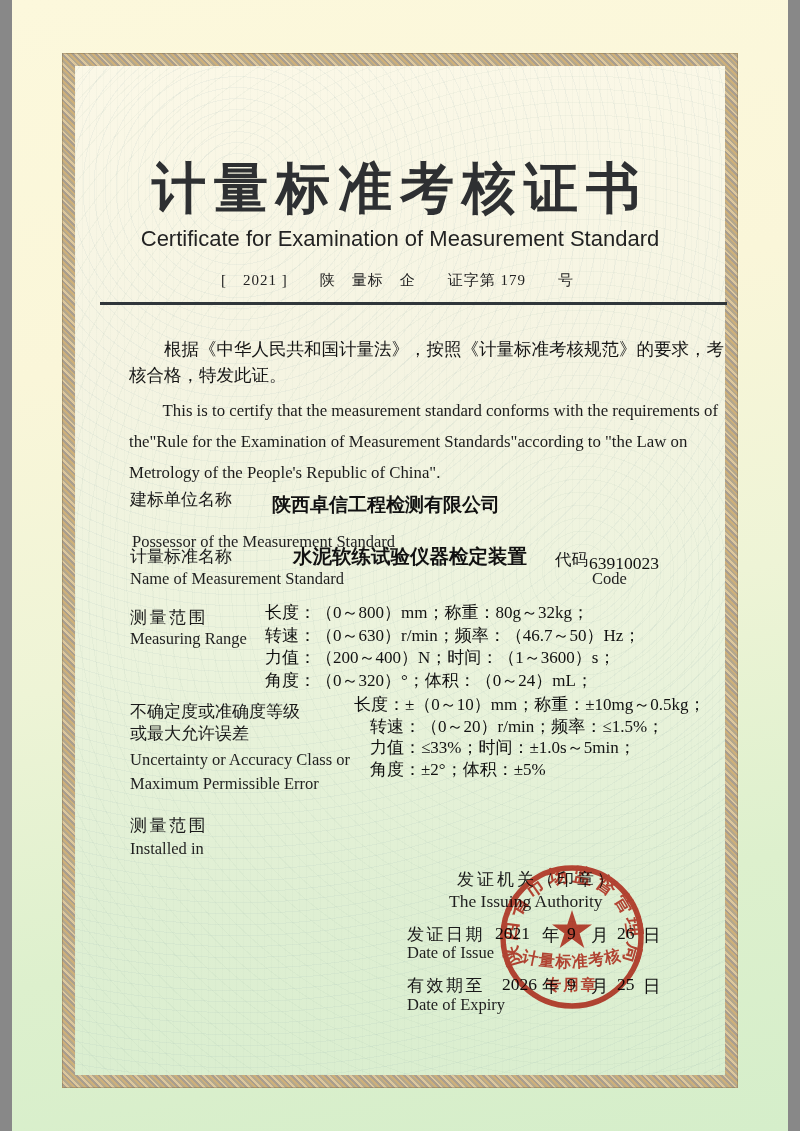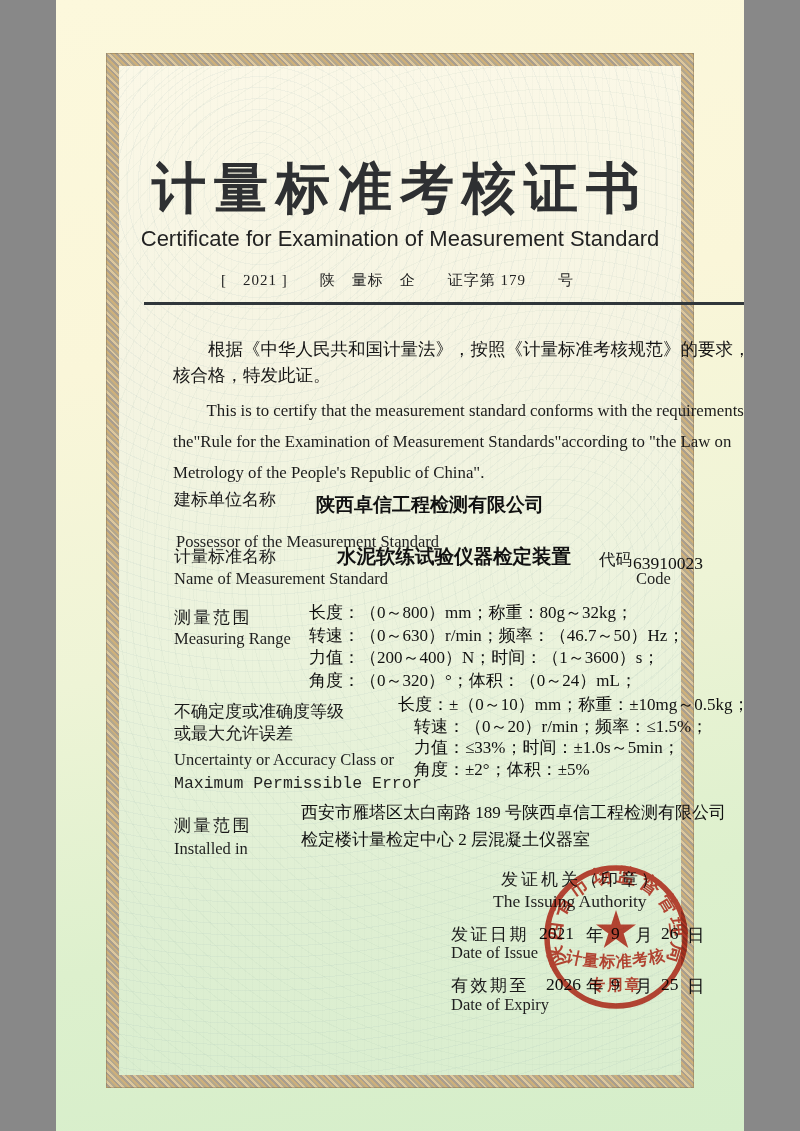--- a/index.html
+++ b/index.html
@@ -1,17 +1,17 @@
 <!DOCTYPE html>
 <html><head>
 <meta charset="utf-8">
 <style>
   html,body{margin:0;padding:0;background:#888;}
   .page{
-    position:relative;width:688px;height:1131px;margin:0 auto;overflow:hidden;
+    position:relative;width:776px;height:1131px;margin:0 auto;overflow:hidden;
     background:linear-gradient(170deg,#fcf8dc 0%,#faf6d9 30%,#eef4d6 55%,#ddf0cd 78%,#d5eeca 100%);
     font-family:"Liberation Serif","DejaVu Serif",serif;color:#1c1c1c;
   }
   .frame{
     position:absolute;left:50px;top:53px;right:50px;bottom:43px;
     background:
       repeating-linear-gradient(45deg,#cdb07b 0 2px,#a99e8e 2px 4px,#ddc79c 4px 6px,#b3a78d 6px 8px);
     box-shadow:inset 0 0 0 1px rgba(120,100,60,.35);
   }
   .inner{
@@ -83,34 +83,30 @@
   <div class="abs vlines cn" style="left:253px;top:602px;">
     <div>长度：（0～800）mm；称重：80g～32kg；</div>
     <div>转速：（0～630）r/min；频率：（46.7～50）Hz；</div>
     <div>力值：（200～400）N；时间：（1～3600）s；</div>
     <div>角度：（0～320）°；体积：（0～24）mL；</div>
   </div>
 
   <div class="abs lbl-cn cn" style="left:118px;top:700px;">不确定度或准确度等级</div>
   <div class="abs lbl-cn cn" style="left:118px;top:722px;">或最大允许误差</div>
   <div class="abs lbl-en en" style="left:118px;top:750px;">Uncertainty or Accuracy Class or</div>
-  <div class="abs lbl-en en" style="left:118px;top:774px;font-family:Liberation Mono, monospace;">Maximum Permissible Error</div>
+  <div class="abs lbl-en en" style="left:118px;top:774px;">Maximum Permissible Error</div>
   <div class="abs vlines2 cn" style="left:342px;top:694px;">
     <div>长度：±（0～10）mm；称重：±10mg～0.5kg；</div>
     <div>转速：（0～20）r/min；频率：≤1.5%；</div>
     <div>力值：≤33%；时间：±1.0s～5min；</div>
     <div>角度：±2°；体积：±5%</div>
   </div>
 
   <div class="abs lbl-cn cn lbl-sp" style="left:118px;top:814px;">测量范围</div>
   <div class="abs lbl-en en" style="left:118px;top:839px;">Installed in</div>
-  <div class="abs loclines cn" style="left:245px;top:799px;">
-    <div>西安市雁塔区太白南路 189 号陕西卓信工程检测有限公司</div>
-    <div>检定楼计量检定中心 2 层混凝土仪器室</div>
-  </div>
 
   <div class="abs lbl-cn cn" style="left:445px;top:868px;letter-spacing:3px;">发证机关（印章）</div>
   <div class="abs lbl-en en" style="left:437px;top:891px;font-size:17.5px;">The Issuing Authority</div>
 
   <div class="abs lbl-cn cn lbl-sp" style="left:395px;top:923px;">发证日期</div>
   <div class="abs lbl-en en" style="left:395px;top:943px;">Date of Issue</div>
   <div class="abs date-row" style="left:483px;top:923px;">
     <span style="left:0;">2021</span>
     <span class="cn" style="left:47px;">年</span>
     <span style="left:72px;">9</span>

